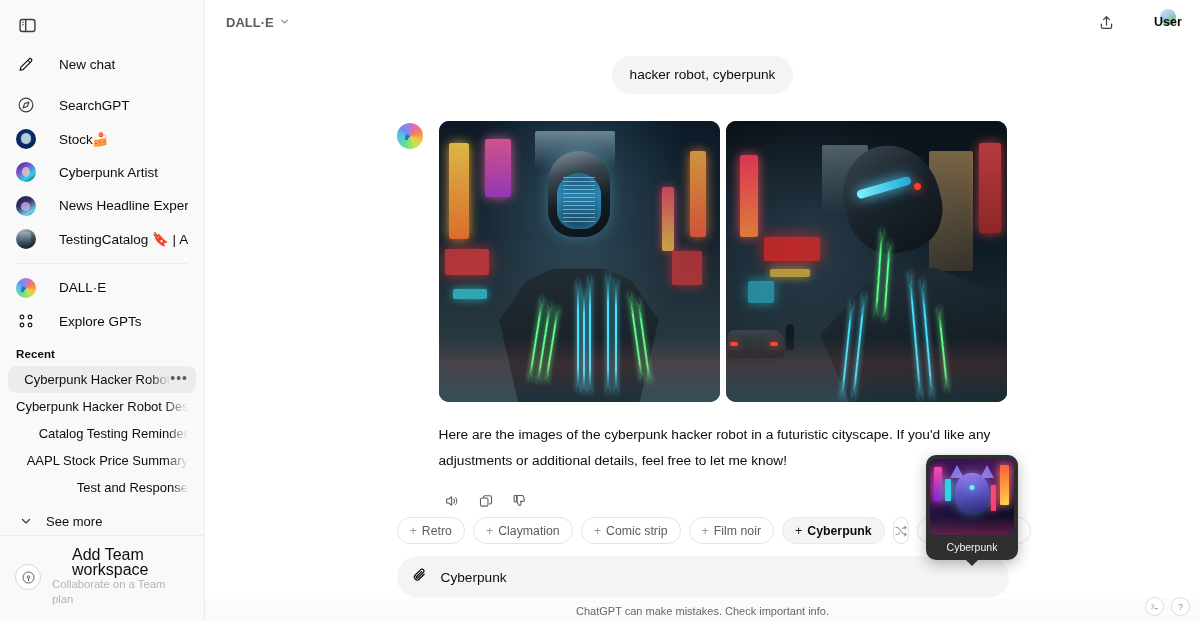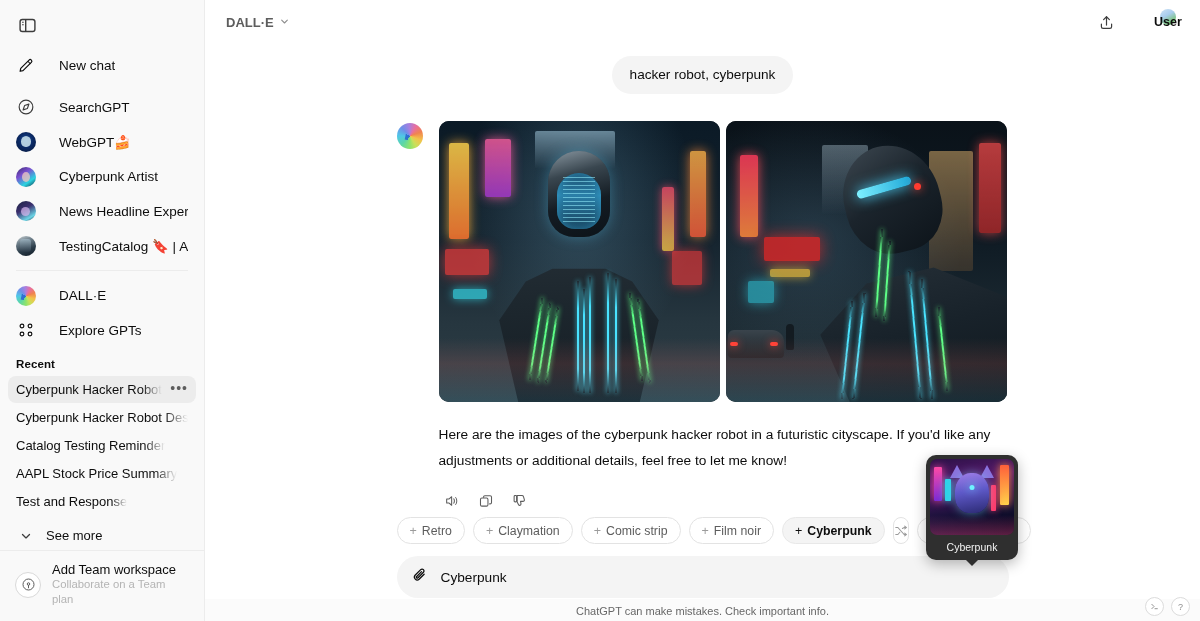--- a/index.html
+++ b/index.html
@@ -60,21 +60,21 @@
     transform: translate(-50%,-50%) rotate(12deg);
   }
 
   .sb-divider { height: 1px; background: #ececec; margin: 7px 16px; }
 
   .recent-hdr {
     font-size: 11.5px; font-weight: bold; color: #0d0d0d;
     padding: 10px 16px 6px 16px; letter-spacing: .1px;
   }
   .chat-row {
-    display: flex; align-items: center; justify-content: space-between;
+    display: flex; align-items: center; justify-content: flex-end;
     height: 29px; margin: 0 8px; padding: 0 8px;
     border-radius: 8px; cursor: pointer;
     font-size: 13px; color: #0d0d0d;
   }
   .chat-row.active { background: #ececec; }
   .chat-title {
     overflow: hidden; white-space: nowrap;
     max-width: 176px;
     -webkit-mask-image: linear-gradient(to right, #000 86%, transparent 100%);
     mask-image: linear-gradient(to right, #000 86%, transparent 100%);
@@ -91,21 +91,21 @@
   .sb-bottom {
     margin-top: auto; border-top: 1px solid #ececec;
     padding: 9px 10px 12px 10px;
   }
   .team-row { display:flex; align-items:center; gap:11px; padding: 2px 5px; border-radius:8px; cursor:pointer; }
   .team-ico {
     width: 26px; height: 26px; border-radius: 50%;
     border: 1px solid #d9d9d9; display:flex; align-items:center; justify-content:center;
     flex: 0 0 26px; background:#fff;
   }
-  .team-t1 { font-size: 13px; color:#0d0d0d; line-height:15px; }
+  .team-t1 { font-size: 16px; color:#0d0d0d; line-height:15px;margin-left:20px; }
   .team-t2 { font-size: 11.3px; color: #b4b4b4; line-height:15px; }
 
   
   .main { flex: 1; position: relative; height: 621px; background:#fff; display:flex; flex-direction:column; }
   .topbar {
     height: 44px; flex: 0 0 44px;
     display: flex; align-items: center;
     padding: 0 14px 0 13px;
     background: #fff;
   }
@@ -322,21 +322,21 @@
         <svg width="18" height="18" viewBox="0 0 20 20" fill="none">
           <circle cx="10" cy="10" r="7.6" stroke="#3d3d3d" stroke-width="1.3"></circle>
           <path d="M13.2 6.8 8.4 8.4 6.8 13.2l4.8-1.6 1.6-4.8Z" stroke="#3d3d3d" stroke-width="1.3" stroke-linejoin="round"></path>
         </svg>
       </span>
       <span class="sb-label">SearchGPT</span>
     </div>
 
     <div class="sb-row">
       <span class="gpt-av av-web"></span>
-      <span class="sb-label">WebGPT🍰</span>
+      <span class="sb-label">Stock🍰</span>
     </div>
 
     <div class="sb-row">
       <span class="gpt-av av-cyber"></span>
       <span class="sb-label">Cyberpunk Artist</span>
     </div>
 
     <div class="sb-row">
       <span class="gpt-av av-news"></span>
       <span class="sb-label">News Headline Expert</span>

